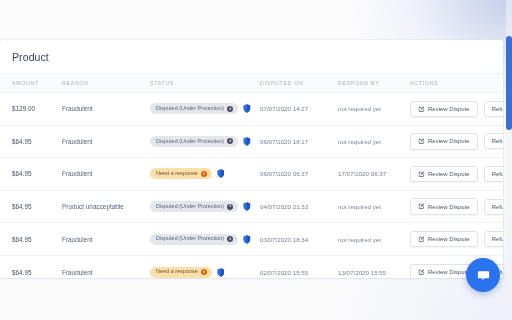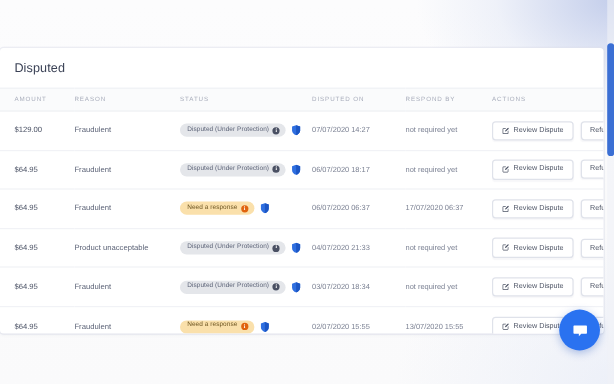--- a/index.html
+++ b/index.html
@@ -138,21 +138,21 @@
   }
 </style>
 </head>
 <body>
 
 <div class="page-bg"></div>
 
 <div class="app">
 
   <section class="card">
-    <h1 class="card-title">Disputed</h1>
+    <h1 class="card-title">Product</h1>
 
     <table>
       <thead>
         <tr>
           <th class="c-amount">AMOUNT</th>
           <th class="c-reason">REASON</th>
           <th class="c-status">STATUS</th>
           <th class="c-disp">DISPUTED ON</th>
           <th class="c-resp">RESPOND BY</th>
           <th class="c-act">ACTIONS</th>

